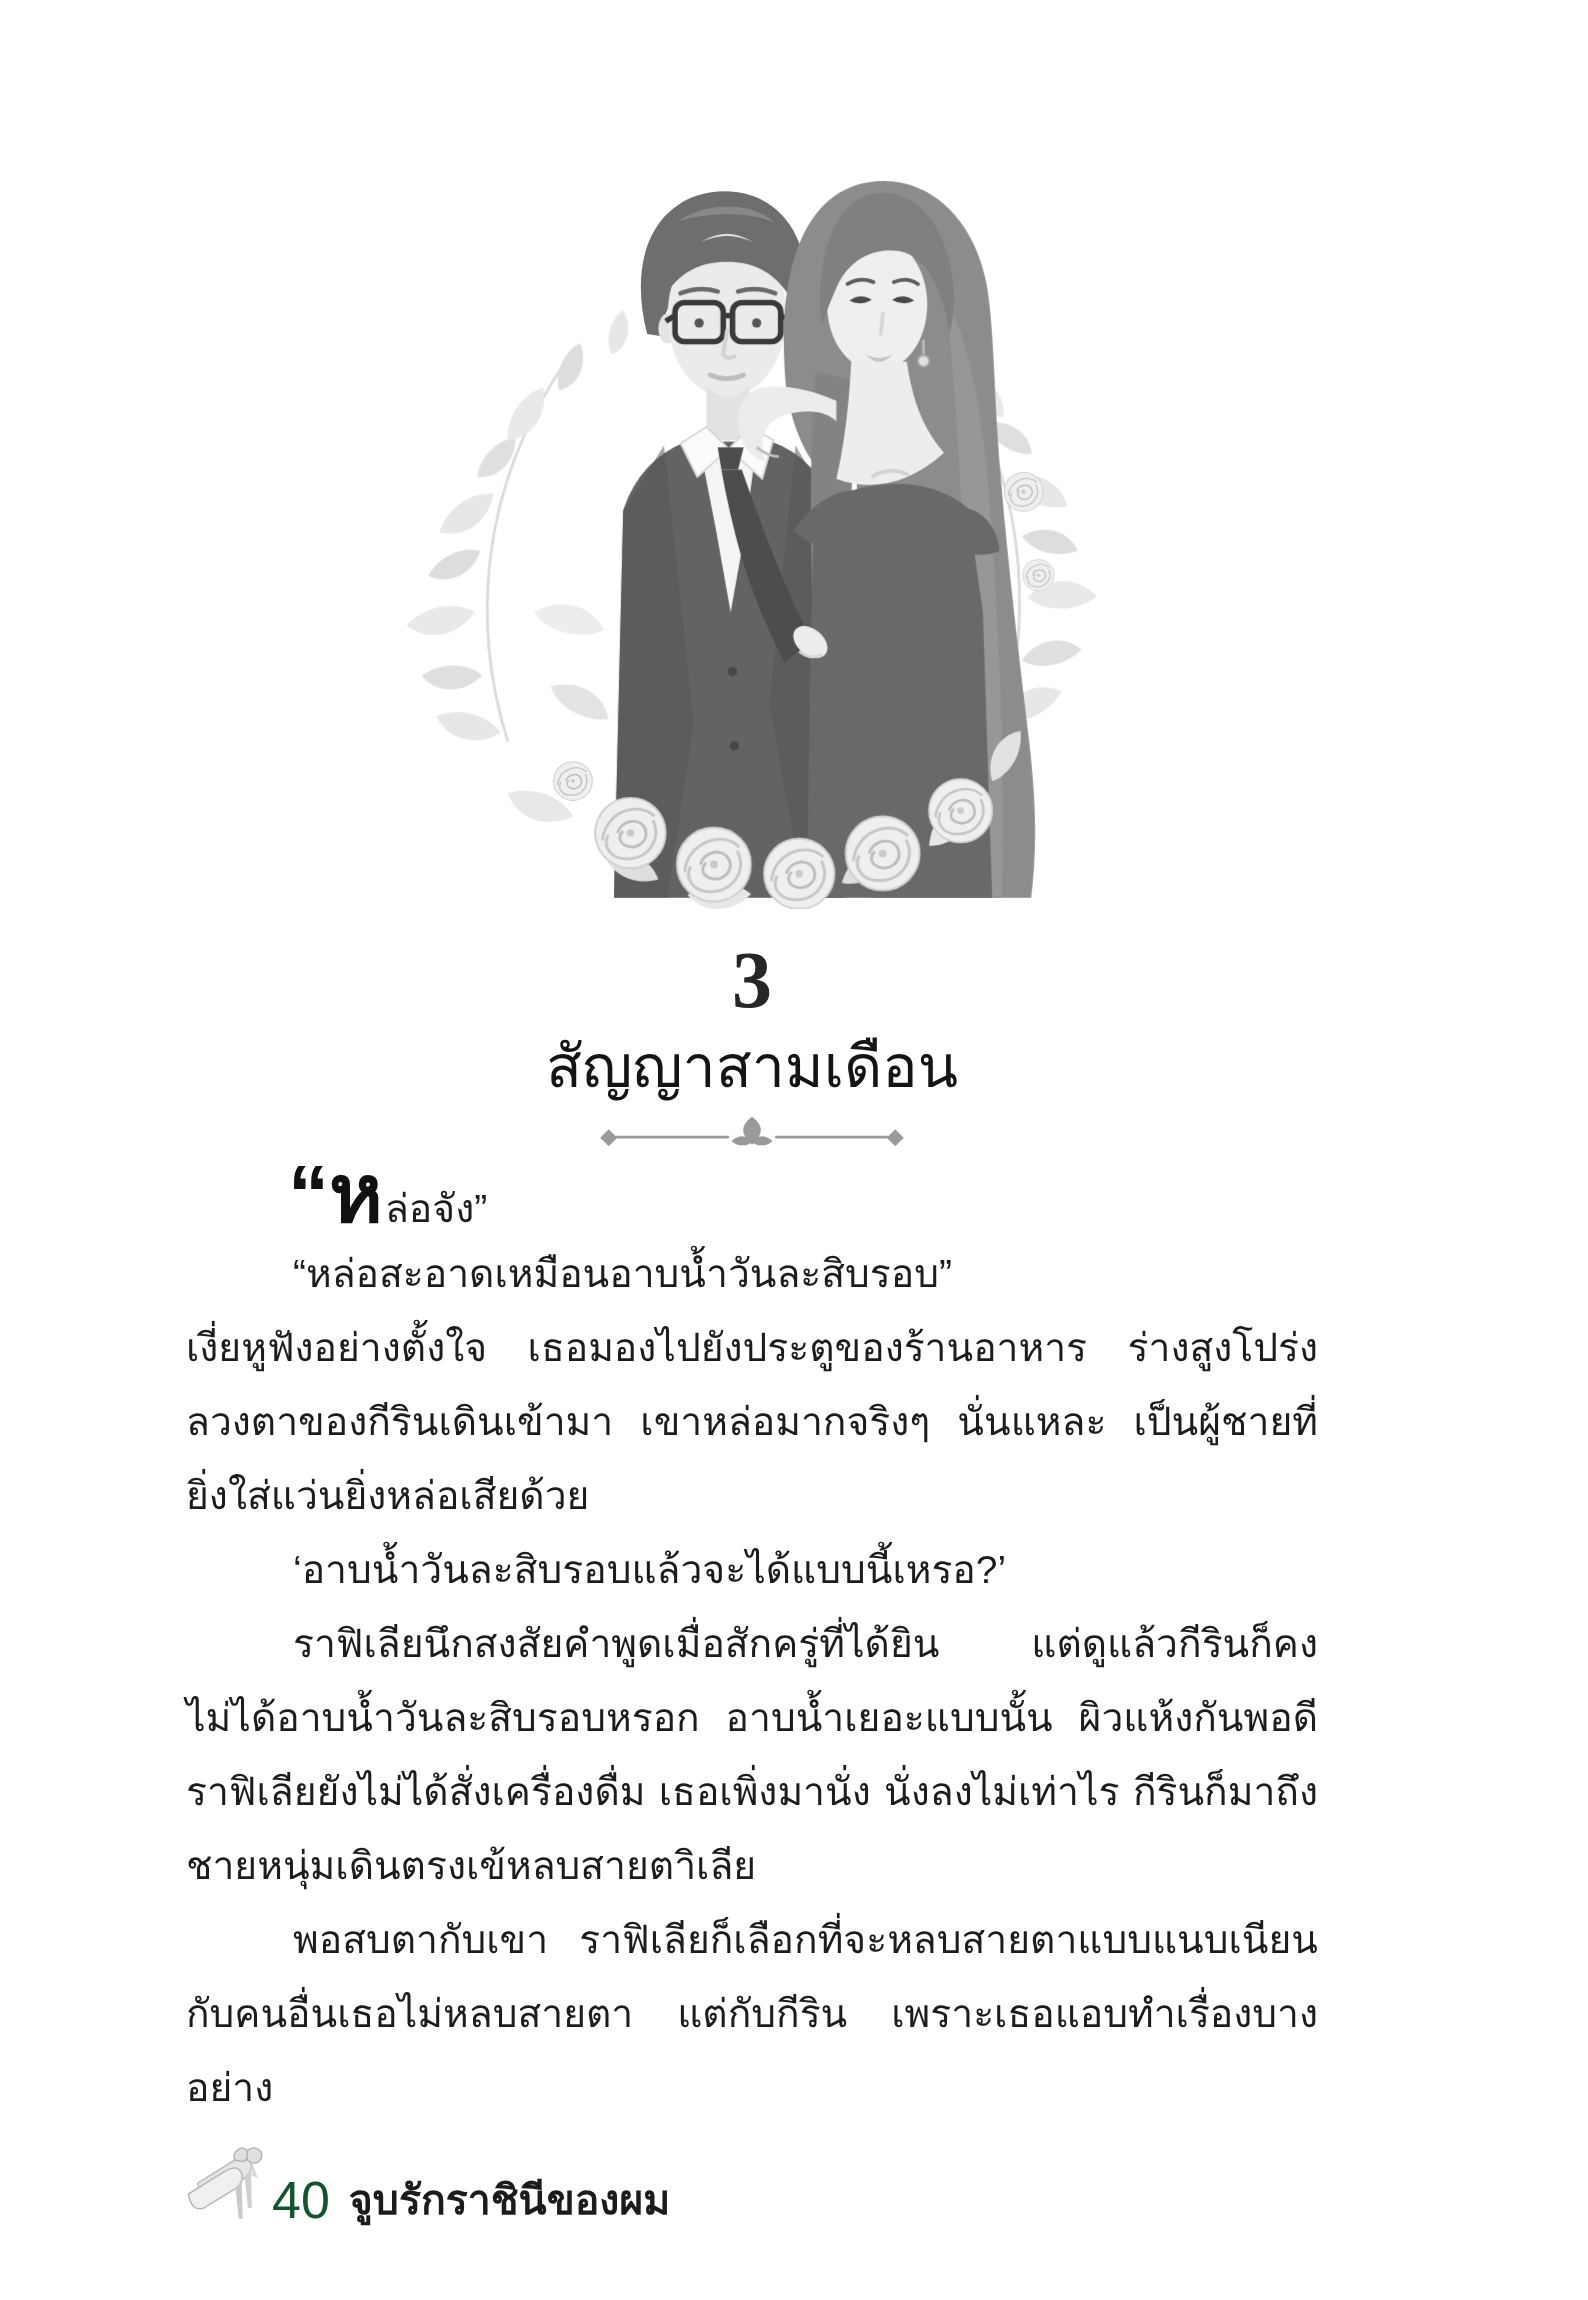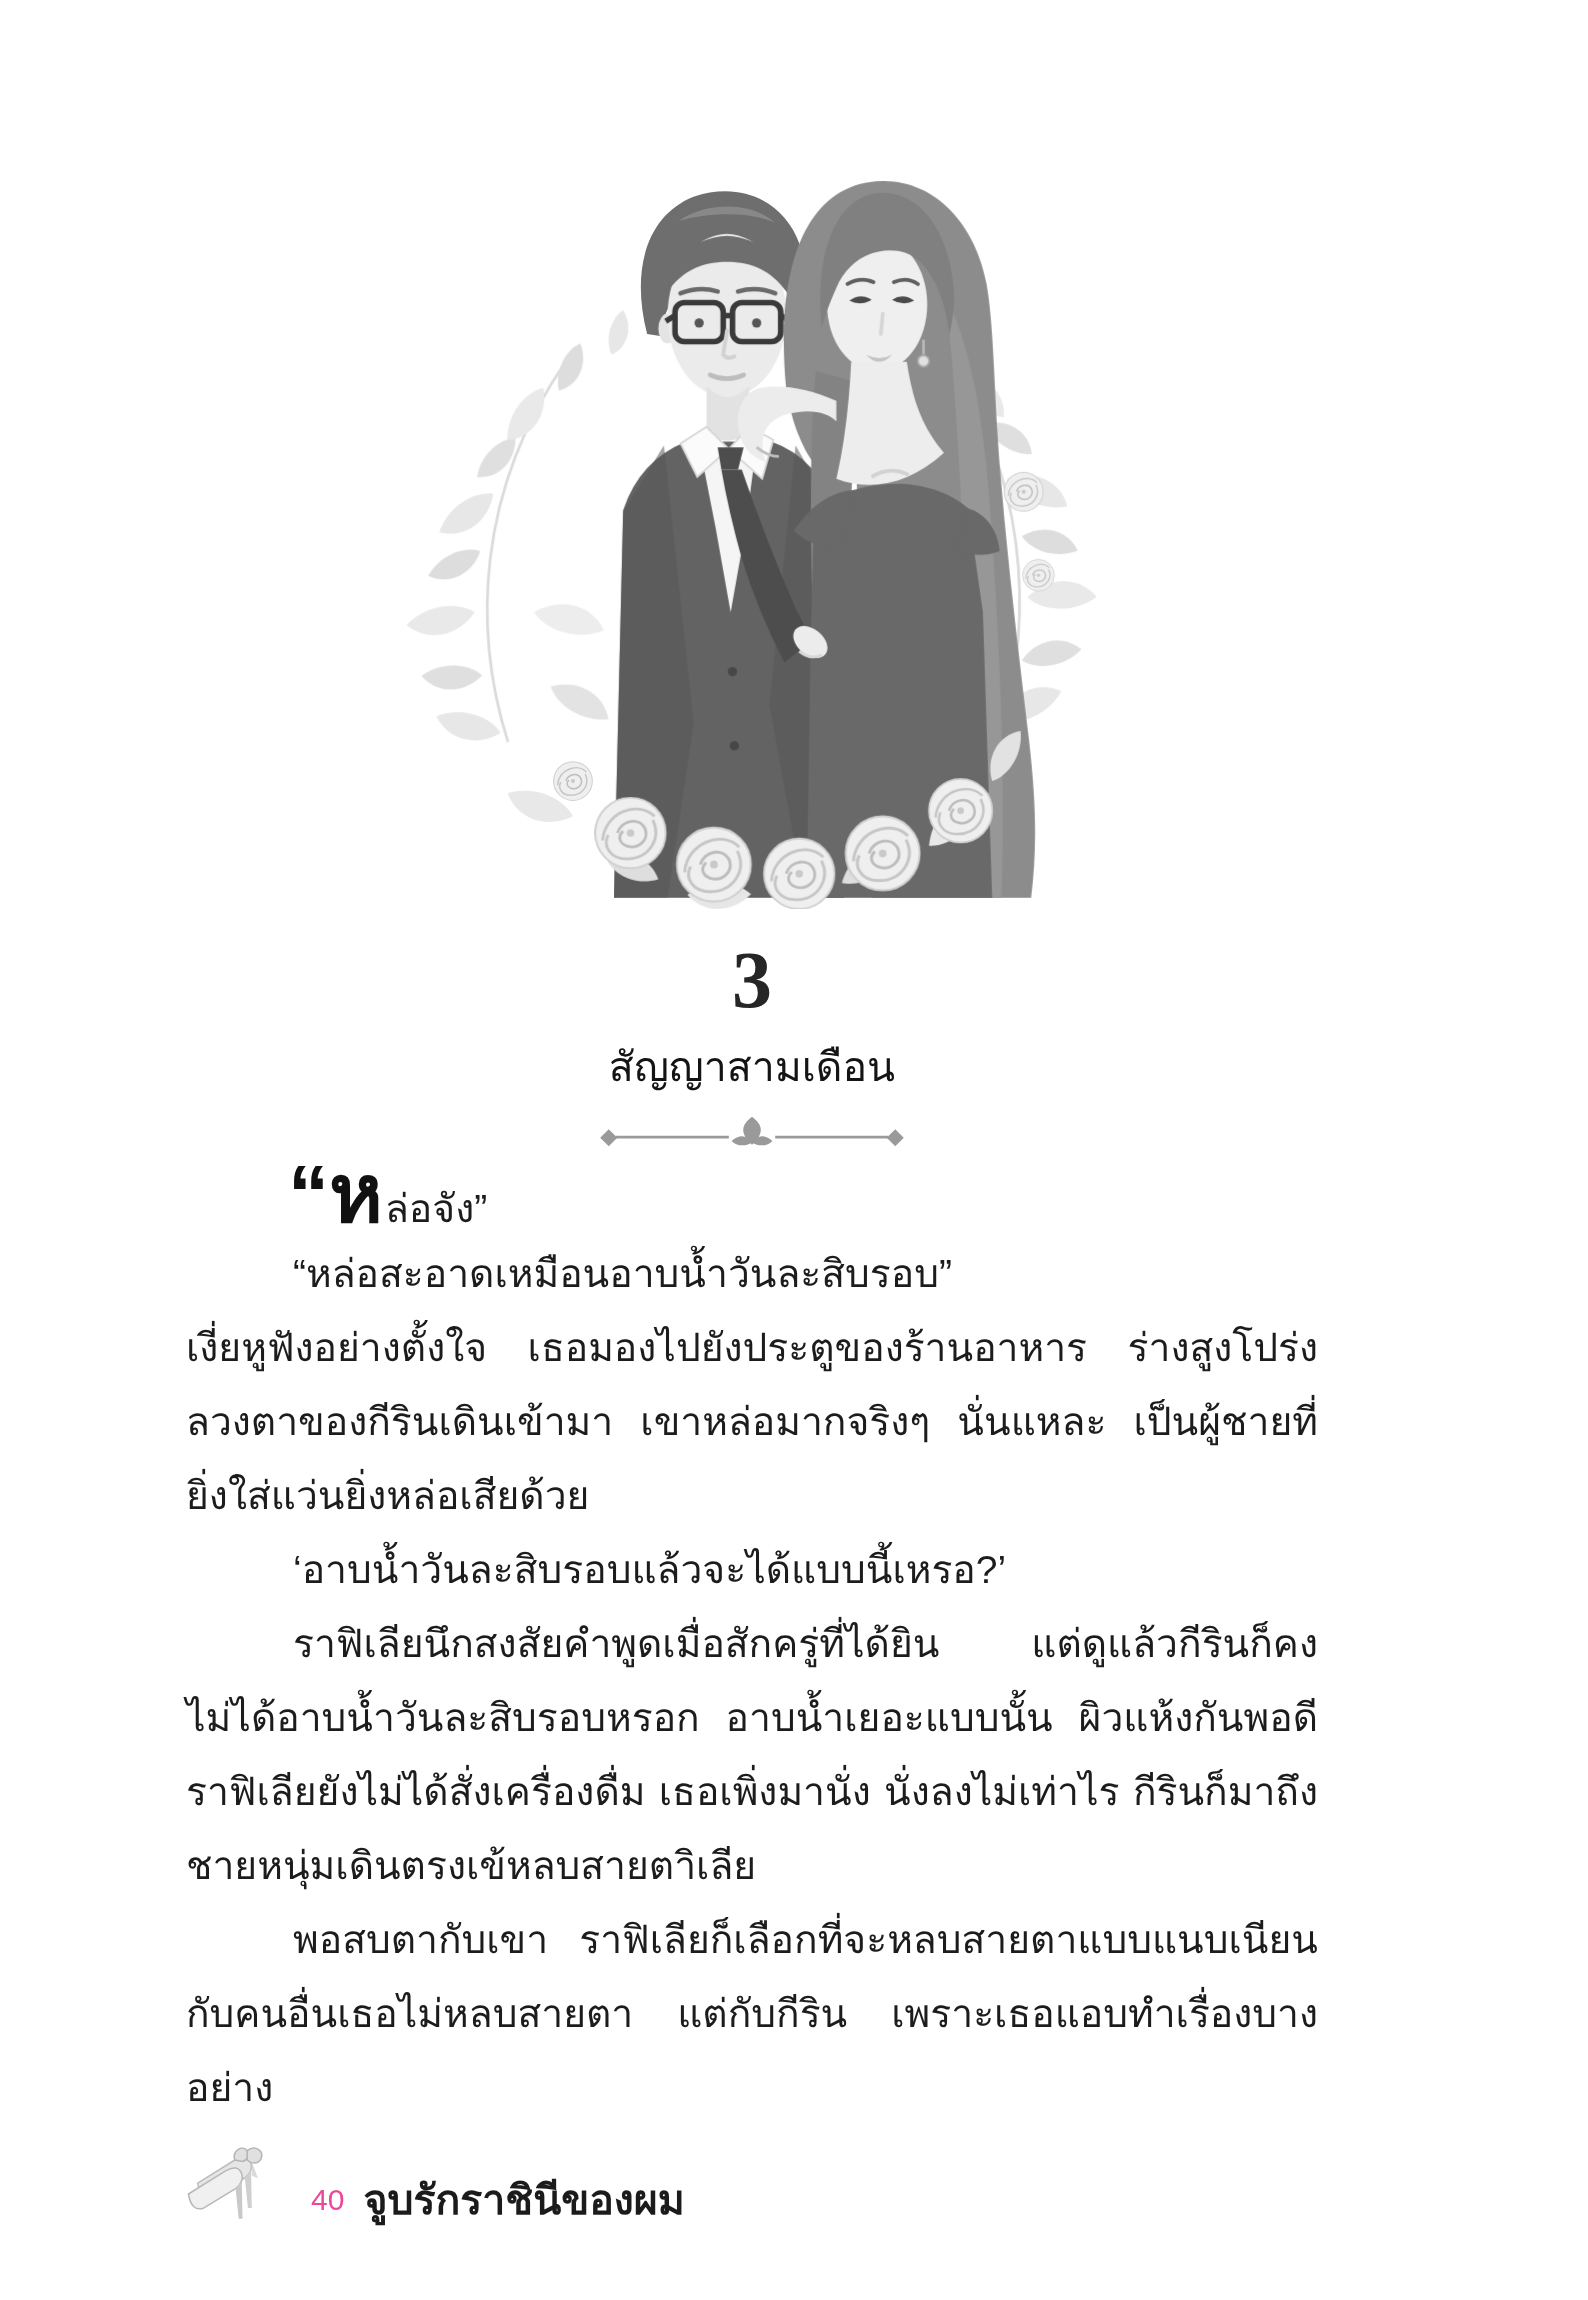--- a/index.html
+++ b/index.html
@@ -18,21 +18,21 @@
   
   .chapter-number{
     position:absolute;left:186px;top:939px;width:1132px;
     text-align:center;
     font-family:"Liberation Serif", serif;
     font-weight:700;font-size:80px;line-height:83px;color:#262626;
   }
   .chapter-title{
     position:absolute;left:186px;top:1028px;width:1132px;
     text-align:center;
-    font-size:41px;line-height:78px;color:#141414;
+    font-size:59px;line-height:78px;color:#141414;
   }
   .divider{
     position:absolute;left:186px;top:1113px;width:1132px;
     display:flex;justify-content:center;
   }
   
   .body-text{
     position:absolute;left:186px;top:1150px;width:1132px;
     font-size:39px;color:#1c1c1c;
   }
@@ -50,21 +50,21 @@
   }
   .dc{letter-spacing:1.9px;}
   .dc-rest{font-size:39px;}
   
   .footer{
     position:absolute;left:176px;top:2139px;height:89px;
     display:flex;align-items:flex-end;
   }
   .heels{width:96px;height:85px;display:block;}
   .pagenum{
-    font-size:30px;line-height:48px;color:#ec4899;margin-left:39px;
+    font-size:52px;line-height:48px;color:#14532d;
     padding-bottom:3.7px;
   }
   .booktitle{
     font-size:41px;line-height:48px;color:#1b1b1b;font-weight:700;
     margin-left:19px;padding-bottom:3.7px;
   }
 </style>
 </head>
 <body>
 

